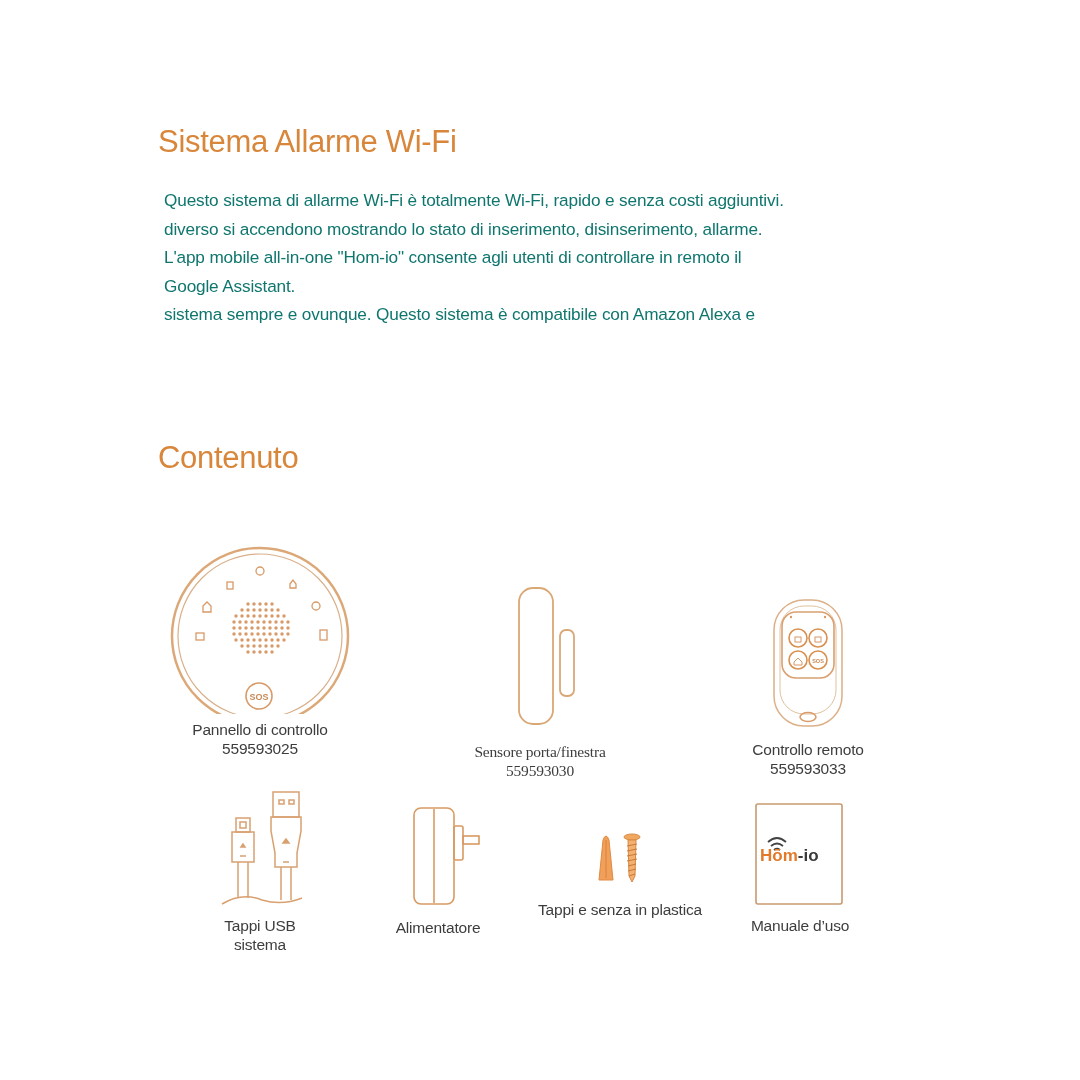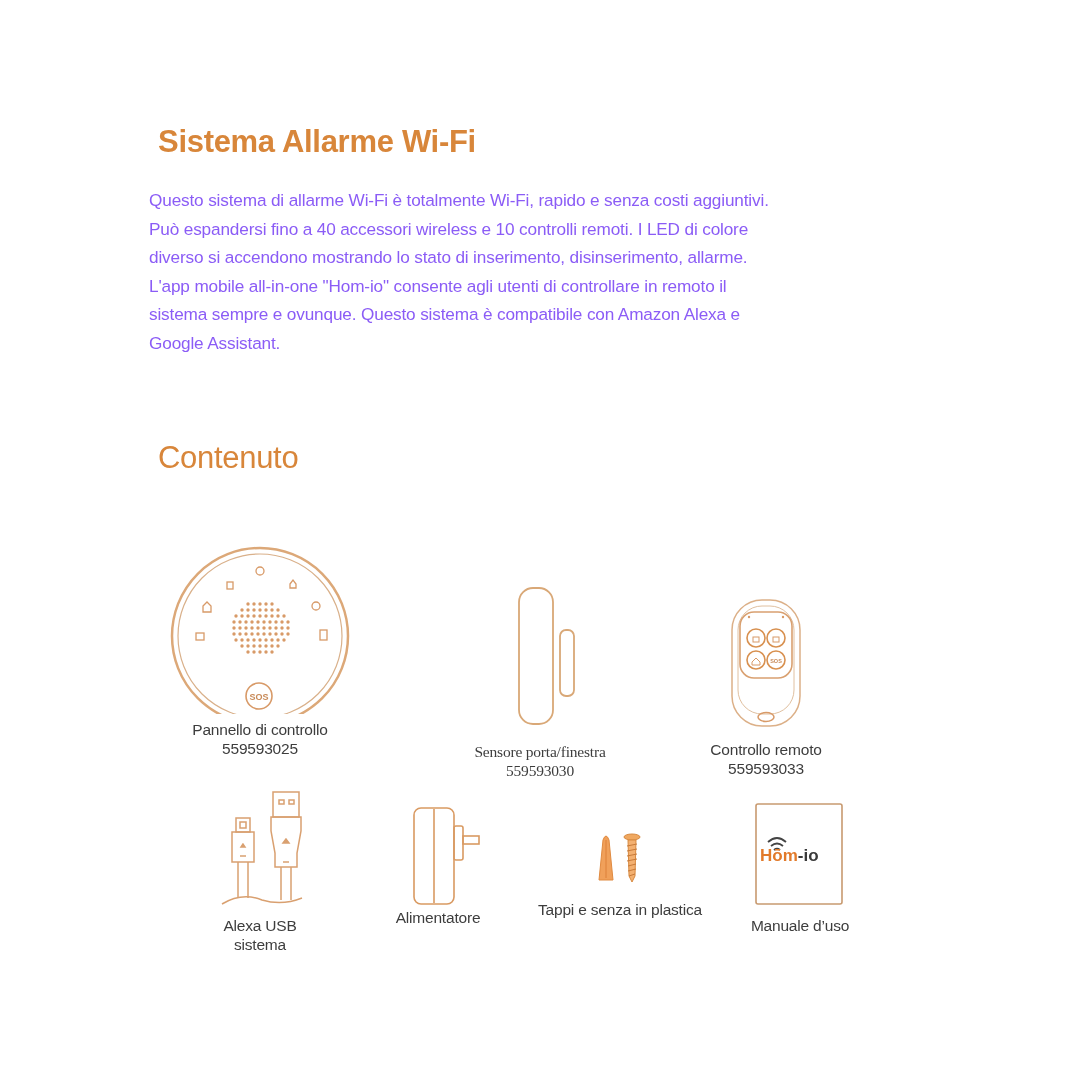--- a/index.html
+++ b/index.html
@@ -1,37 +1,36 @@
 <!DOCTYPE html>
 <html><head>
   <meta charset="utf-8">
   <style>
     html, body { margin: 0; padding: 0; background: #ffffff; }
     body { width: 1080px; height: 1080px; position: relative; overflow: hidden; font-family: "Liberation Sans", "DejaVu Sans", sans-serif; color: #3a3a3a; }
     .title { position: absolute; left: 158px; color: #d8863a; font-size: 31px; font-weight: normal; letter-spacing: -0.3px; margin: 0; }
-    #t1 { top: 124px; font-weight: bold; }
+    #t1 { top: 124px; }
     #t2 { top: 418px; margin-top: 22px; }
-    .desc { position: absolute; left: 149px; top: 186px; width: 780px; font-size: 17.2px; line-height: 28.6px; color: #8b5cf6; letter-spacing: -0.15px; }
+    .desc { position: absolute; left: 164px; top: 186px; width: 780px; font-size: 17.2px; line-height: 28.6px; color: #0f766e; letter-spacing: -0.15px; }
     .desc p { margin: 0; white-space: nowrap; }
     .item { position: absolute; text-align: center; }
     .label { font-size: 15.5px; line-height: 19px; color: #3d3d3d; letter-spacing: -0.2px; }
     svg { display: block; }
   </style>
 </head>
 <body>
 
 <h1 class="title" id="t1">Sistema Allarme Wi-Fi</h1>
 
 <div class="desc">
   <p>Questo sistema di allarme Wi-Fi è totalmente Wi-Fi, rapido e senza costi aggiuntivi.</p>
-  <p>Può espandersi fino a 40 accessori wireless e 10 controlli remoti. I LED di colore</p>
   <p>diverso si accendono mostrando lo stato di inserimento, disinserimento, allarme.</p>
   <p>L'app mobile all-in-one "Hom-io" consente agli utenti di controllare in remoto il</p>
+  <p>Google Assistant.</p>
   <p>sistema sempre e ovunque. Questo sistema è compatibile con Amazon Alexa e</p>
-  <p>Google Assistant.</p>
 </div>
 
 <h2 class="title" id="t2">Contenuto</h2>
 
 <div class="item" style="left:168px; top:544px; width:184px;">
   <svg width="184" height="170" viewBox="0 0 184 170">
     <circle cx="92" cy="92" r="88" fill="none" stroke="#dca878" stroke-width="2.5"></circle>
     <circle cx="92" cy="92" r="82" fill="none" stroke="#d9b08a" stroke-width="1.2"></circle>
     <g fill="#d9a070">
       <circle cx="92" cy="80" r="28" fill="none"></circle>
@@ -128,21 +127,21 @@
 
 <div class="item" style="left:440px; top:586px; width:200px;font-family:Liberation Serif, serif;">
   <svg width="200" height="142" viewBox="0 0 200 142">
     <rect x="79" y="2" width="34" height="136" rx="14" fill="none" stroke="#d9a877" stroke-width="1.8"></rect>
     <rect x="120" y="44" width="14" height="66" rx="6" fill="none" stroke="#d9a877" stroke-width="1.8"></rect>
   </svg>
   <div class="label" style="margin-top:14px;">Sensore porta/finestra</div>
   <div class="label">559593030</div>
 </div>
 
-<div class="item" style="left:676px; top:598px; width:180px;">
+<div class="item" style="left:718px; top:598px; width:180px;">
   <svg width="180" height="130" viewBox="0 0 180 130">
     <rect x="56" y="2" width="68" height="126" rx="30" fill="none" stroke="#dcb088" stroke-width="1.5"></rect>
     <rect x="62" y="8" width="56" height="108" rx="24" fill="none" stroke="#e0c0a0" stroke-width="1"></rect>
     <rect x="64" y="14" width="52" height="66" rx="14" fill="none" stroke="#d9a070" stroke-width="1.6"></rect>
     <circle cx="73" cy="19" r="1.2" fill="#d89a68"></circle>
     <circle cx="107" cy="19" r="1.2" fill="#d89a68"></circle>
     <g fill="none" stroke="#d8904f" stroke-width="1.6">
       <circle cx="80" cy="40" r="9"></circle>
       <circle cx="100" cy="40" r="9"></circle>
       <circle cx="80" cy="62" r="9"></circle>
@@ -175,34 +174,34 @@
       <line x1="38" y1="74" x2="38" y2="110"></line>
       <line x1="48" y1="74" x2="48" y2="110"></line>
       <path d="M22 116 q20 -12 40 -4 q20 6 40 -2"></path>
     </g>
     <g stroke="#d9a070" stroke-width="1.5">
       <line x1="40" y1="68" x2="46" y2="68"></line>
       <line x1="83" y1="74" x2="89" y2="74"></line>
       <path d="M43 56 l-2 3 h4 z M86 51 l-3 4 h6 z" fill="#d9a070"></path>
     </g>
   </svg>
-  <div class="label" style="margin-top:8px;">Alexa USB</div>
+  <div class="label" style="margin-top:8px;">Tappi USB</div>
   <div class="label">sistema</div>
 </div>
 
 <div class="item" style="left:373px; top:804px; width:130px;">
   <svg width="130" height="104" viewBox="0 0 130 104">
     <g fill="none" stroke="#d99a62" stroke-width="1.6">
       <rect x="41" y="4" width="40" height="96" rx="7"></rect>
       <line x1="61" y1="5" x2="61" y2="99"></line>
       <rect x="81" y="22" width="9" height="34" rx="2"></rect>
       <rect x="90" y="32" width="16" height="8"></rect>
     </g>
   </svg>
-  <div class="label" style="">Alimentatore</div>
+  <div class="label" style="margin-top:10px;">Alimentatore</div>
 </div>
 
 <div class="item" style="left:530px; top:818px; width:180px;">
   <svg width="180" height="90" viewBox="0 0 180 90">
     <path d="M73 22 q3 -8 6 0 l4 40 h-14 z" fill="#f0a05a" stroke="#e08a40" stroke-width="1"></path>
     <line x1="76" y1="22" x2="76" y2="60" stroke="#d87a30" stroke-width="0.8"></line>
     <ellipse cx="102" cy="19" rx="8" ry="3" fill="#f0a860" stroke="#d88a40" stroke-width="1"></ellipse>
     <path d="M98 22 h8 l-1 36 l-3 6 l-3 -6 z" fill="#f3b070" stroke="#d88a40" stroke-width="1"></path>
     <g stroke="#c87a38" stroke-width="1">
       <line x1="97" y1="28" x2="107" y2="26"></line>

